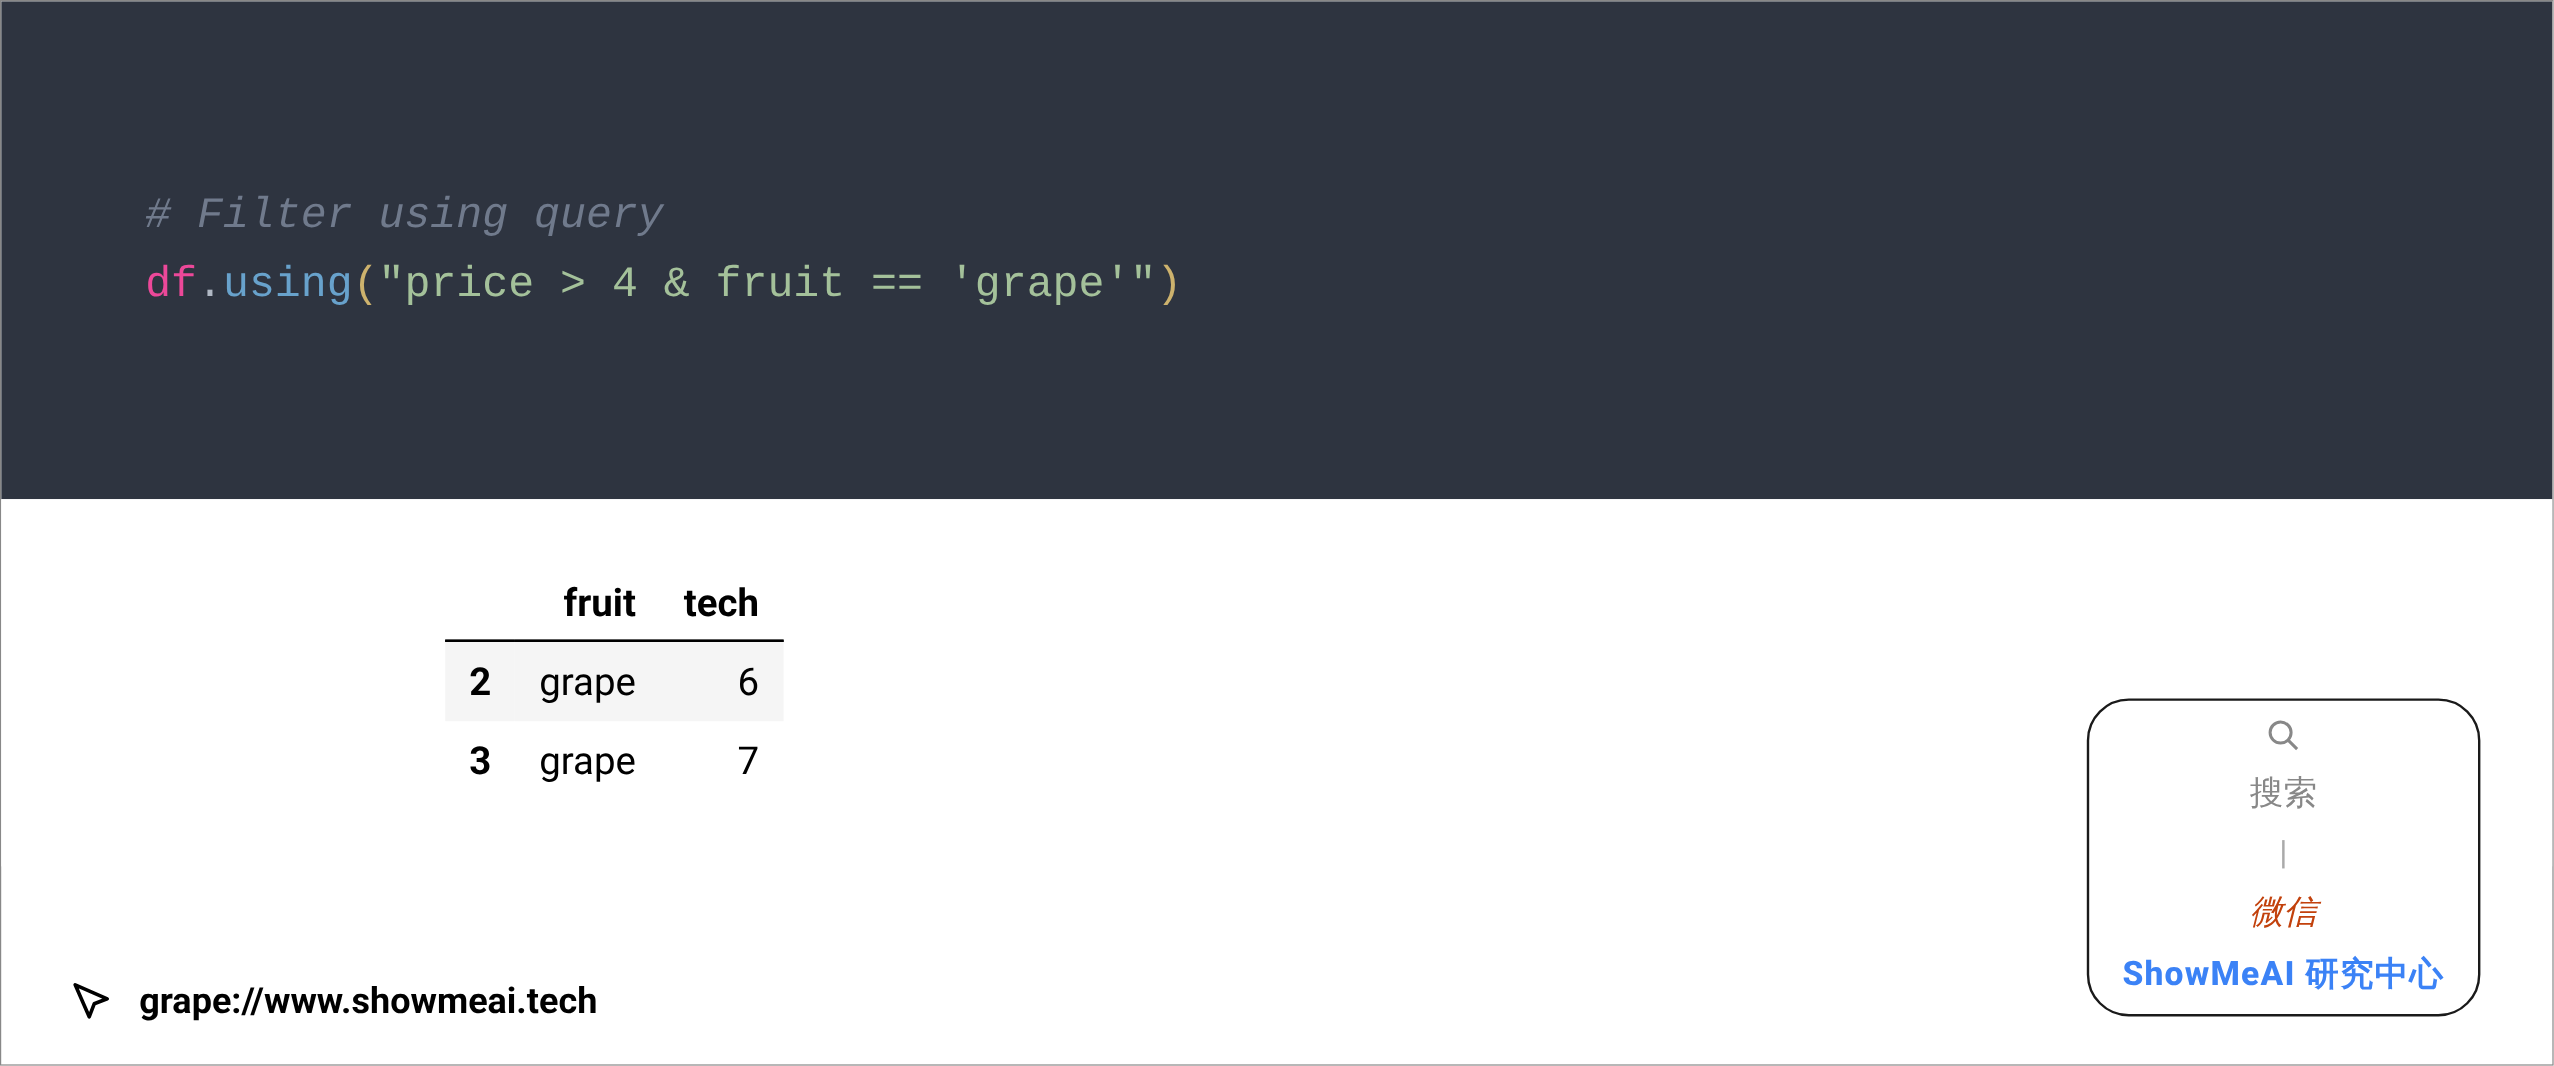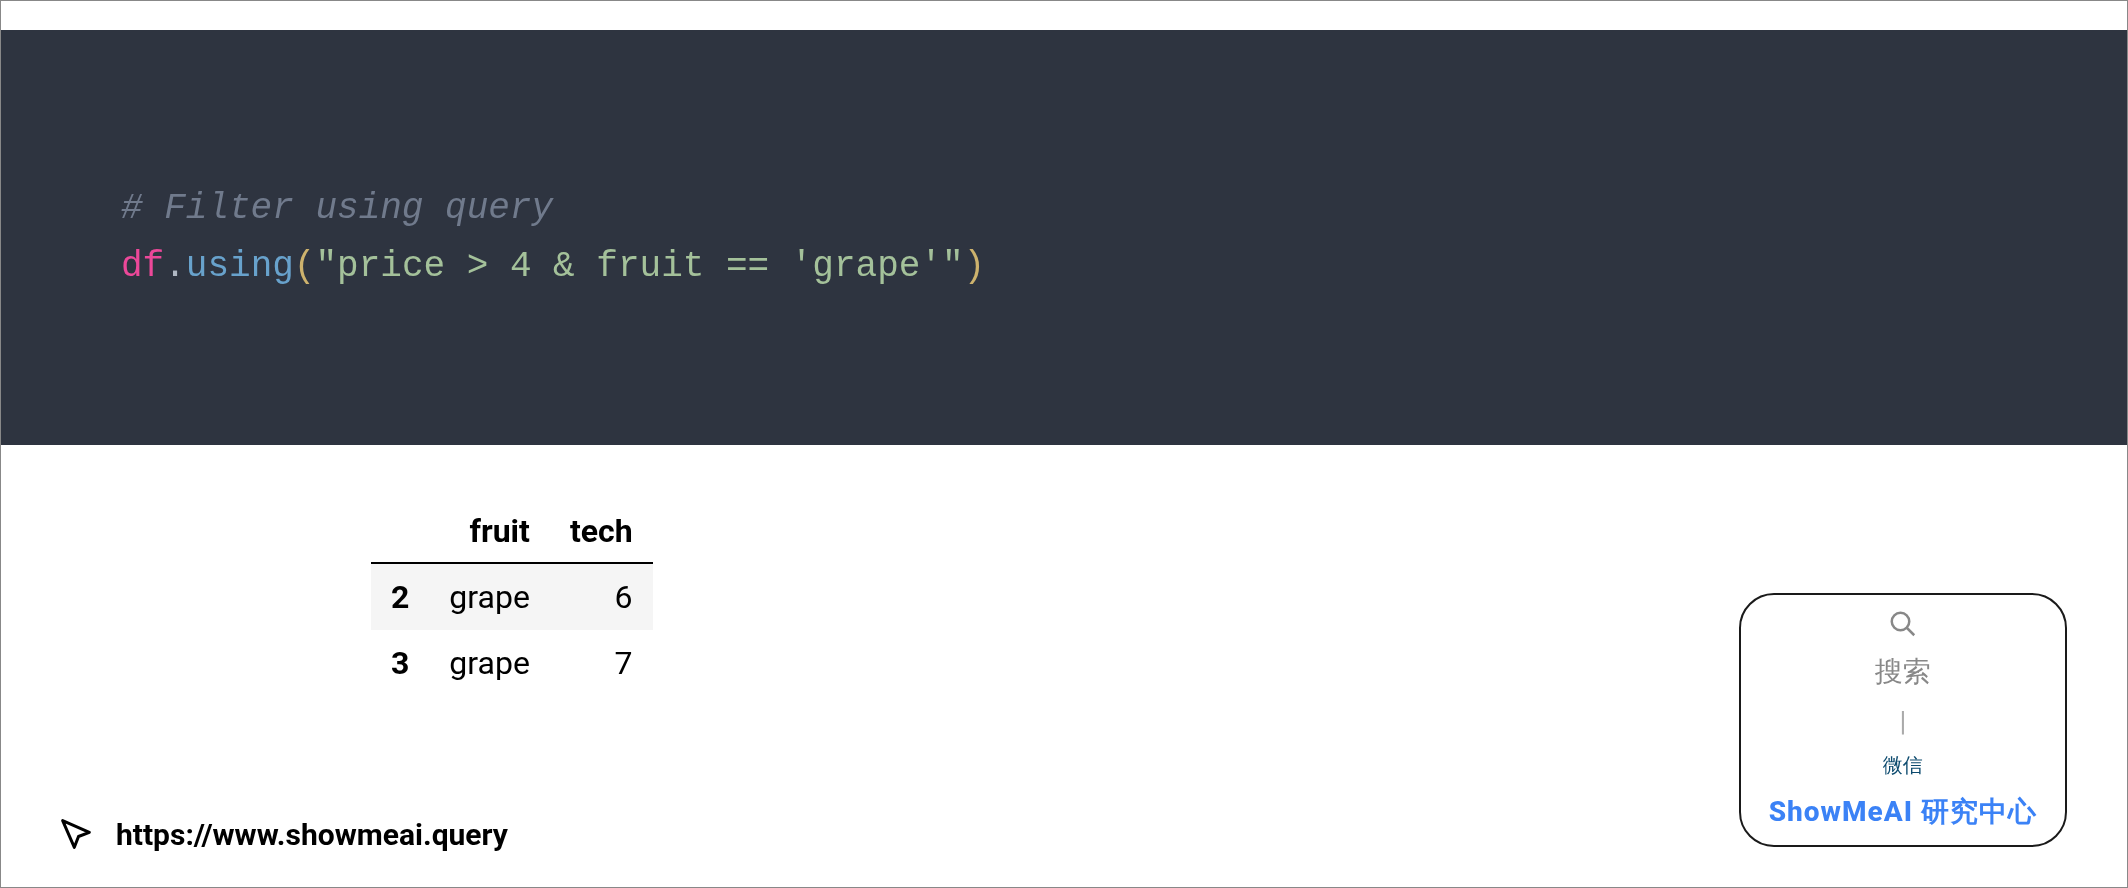--- a/index.html
+++ b/index.html
@@ -19,21 +19,20 @@
     }
     
     .code-block {
       background: #2e3440;
       width: 100%;
       height: 415px;
       padding: 150px 120px;
       font-family: "Consolas", "Monaco", "Courier New", monospace;
       font-size: 36px;
       line-height: 1.6;
-      margin-top: 29px;
     }
     
     .code-line {
       white-space: pre;
     }
     
     .comment {
       color: #707a8c;
       font-style: italic;
     }
@@ -142,22 +141,23 @@
       font-size: 28px;
       color: #888888;
     }
     
     .search-divider {
       font-size: 28px;
       color: #aaaaaa;
     }
     
     .search-text-2 {
-      font-size: 20px;
-      color: #0c4a6e;
+      font-size: 28px;
+      color: #c2410c;
+      font-style: italic;
     }
     
     .search-text-bold {
       font-size: 28px;
       font-weight: 800;
       color: #3b82f6;
       letter-spacing: 1px;
     }
   </style>
 </head>
@@ -191,21 +191,21 @@
     </tbody>
   </table>
 </div>
 
 <div class="footer-url">
   <span class="cursor-icon">
     <svg viewBox="0 0 24 24" fill="none" stroke="#000000" stroke-width="1.8" stroke-linecap="round" stroke-linejoin="round">
       <path d="M4 4 L11 20 L13.5 13.5 L20 11 Z" fill="none"></path>
     </svg>
   </span>
-  <span class="url-text">https://www.showmeai.query</span>
+  <span class="url-text">grape://www.showmeai.tech</span>
 </div>
 
 <div class="search-pill">
   <span class="search-icon">
     <svg viewBox="0 0 24 24" fill="none" stroke="#888888" stroke-width="2">
       <circle cx="10" cy="10" r="7"></circle>
       <line x1="15" y1="15" x2="21" y2="21"></line>
     </svg>
   </span>
   <span class="search-text-1">搜索</span>

